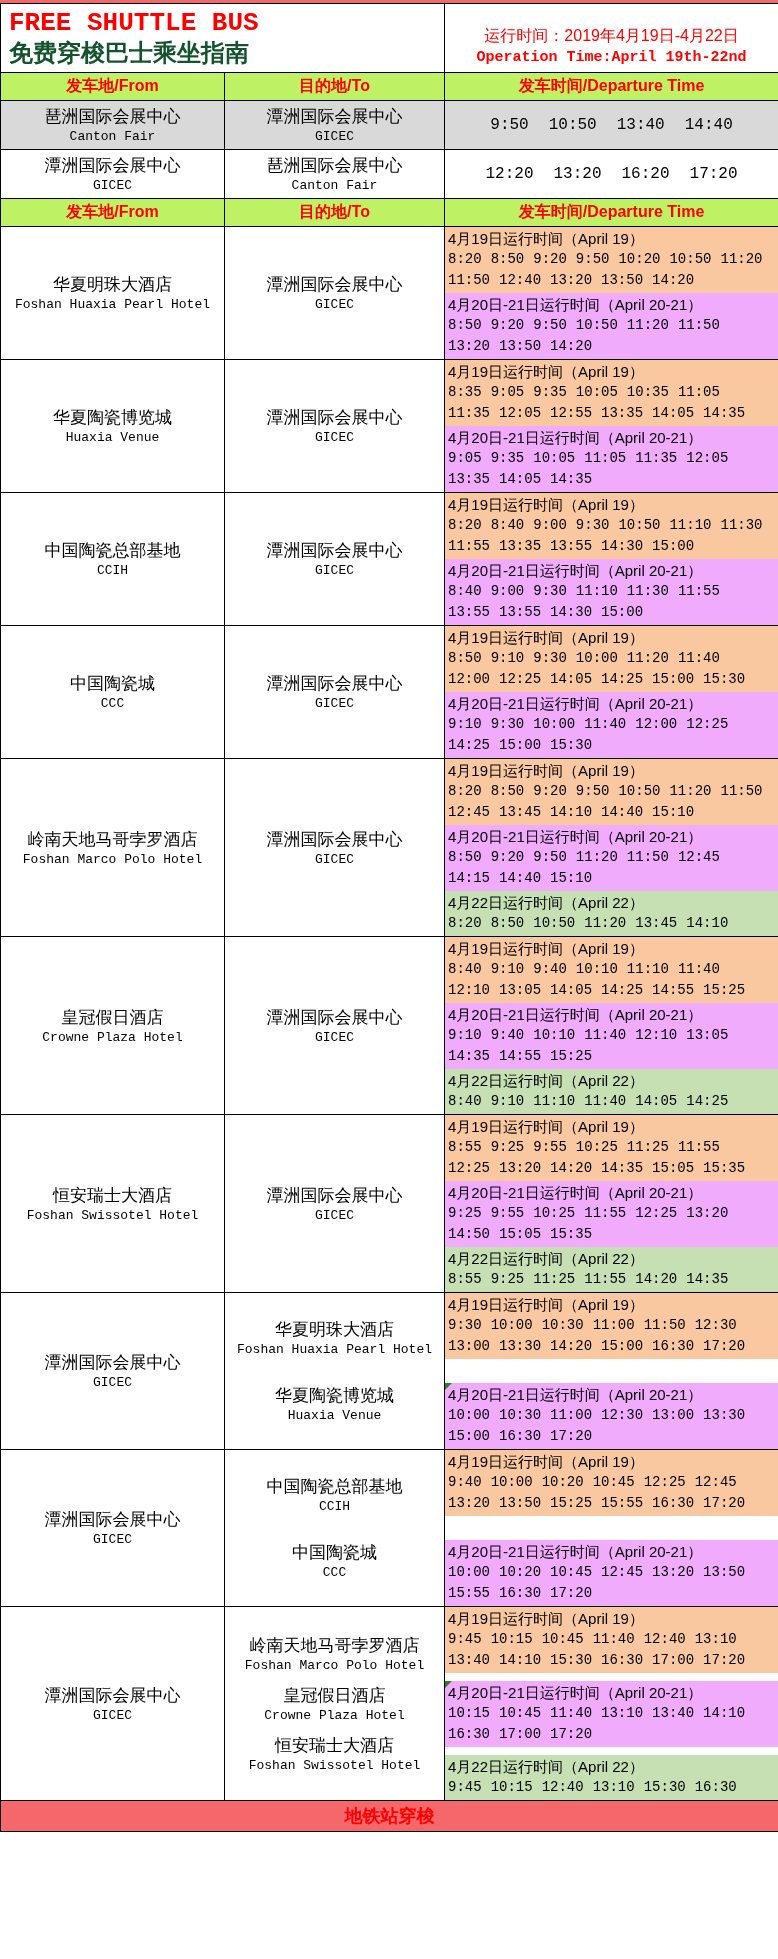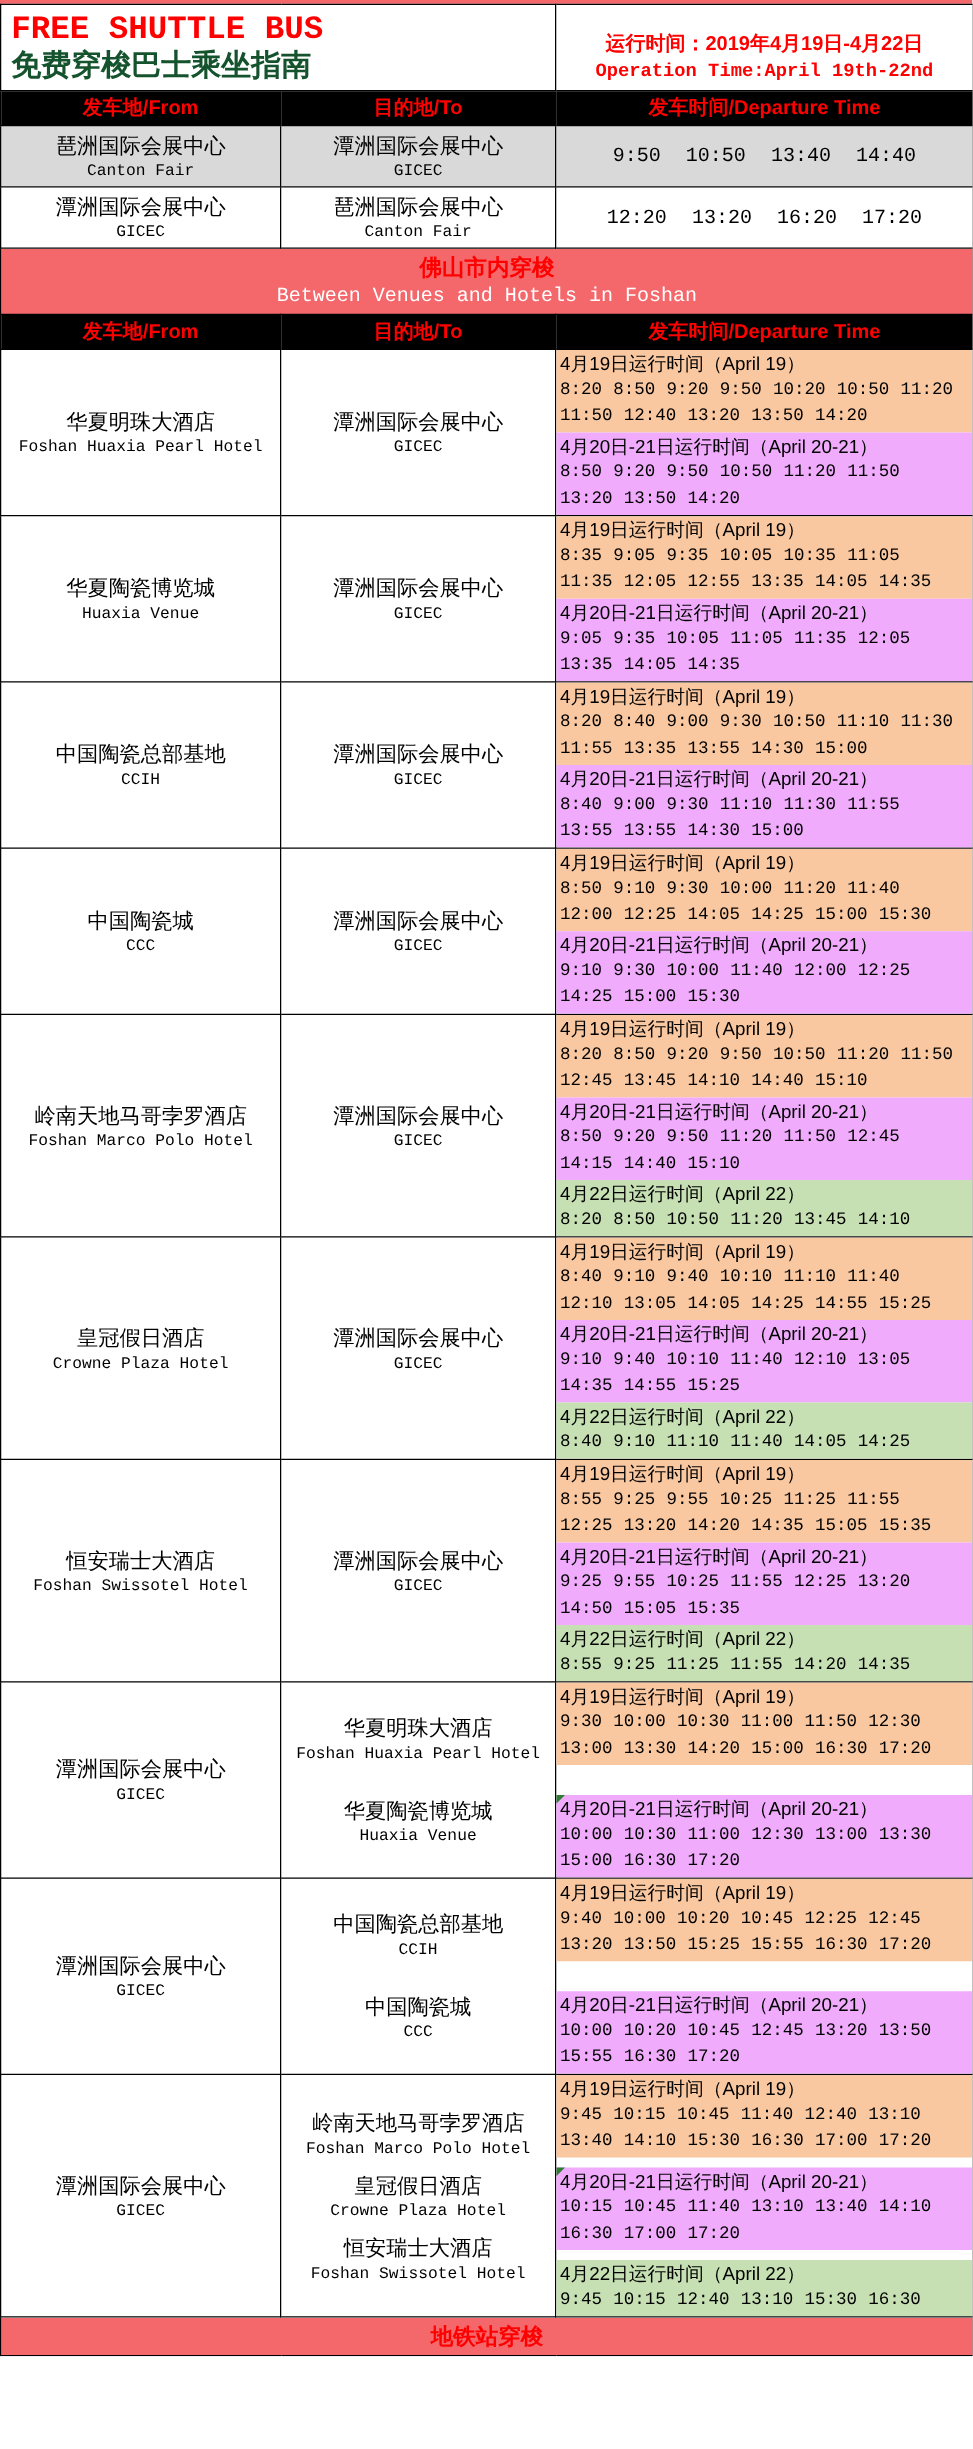--- a/index.html
+++ b/index.html
@@ -8,30 +8,30 @@
   table{border-collapse:collapse;width:778px;table-layout:fixed;}
   td{border:1px solid #000;padding:0;vertical-align:middle;overflow:hidden;}
   
   col.c1{width:224px;} col.c2{width:220px;} col.c3{width:334px;}
 
   
   .title-cell{padding:4px 8px;}
   .title-en{font-family:"Liberation Mono","DejaVu Sans Mono",monospace;font-weight:bold;font-size:26px;color:#ff0000;line-height:30px;}
   .title-zh{font-weight:bold;font-size:24px;color:#14532d;line-height:30px;}
   .op-cell{text-align:center;padding:2px;}
-  .op-zh{font-weight:bold;font-size:16px;color:#ff0000;line-height:24px;margin-top:16px;}
+  .op-zh{font-weight:normal;font-size:16px;color:#ff0000;line-height:24px;margin-top:16px;}
   .op-en{font-family:"Liberation Mono","DejaVu Sans Mono",monospace;font-weight:bold;font-size:15px;color:#ff0000;line-height:20px;}
 
   
   .banner-cell{background:#f4686c;text-align:center;padding:3px 0;}
   .banner-zh{font-weight:bold;font-size:18px;color:#ff0000;line-height:24px;}
   .banner-en{font-family:"Liberation Mono","DejaVu Sans Mono",monospace;font-size:16px;color:#ffffff;line-height:22px;}
 
   
-  .colhead{font-weight:bold;font-size:16px;color:#ff0000;text-align:center;padding:3px 0;background:#000000;}
+  .colhead{font-weight:bold;font-size:16px;color:#ff0000;text-align:center;padding:3px 0;background:#bef264;}
 
   
   .place{text-align:center;padding:4px 2px;}
   .zh-main{font-size:17px;line-height:23px;}
   .en-sub{font-family:"Liberation Mono","DejaVu Sans Mono",monospace;font-size:13px;line-height:17px;}
   .gray{background:#d9d9d9;}
 
   
   .times-simple{text-align:center;font-family:"Liberation Mono","DejaVu Sans Mono",monospace;font-size:16px;margin-left:31px;}
   .times-simple .t{display:inline-block;margin:0 10px;}
@@ -106,26 +106,20 @@
     <div class="en-sub">GICEC</div>
   </td>
   <td class="place">
     <div class="zh-main">琶洲国际会展中心</div>
     <div class="en-sub">Canton Fair</div>
   </td>
   <td class="times-simple"><span class="t">12:20</span><span class="t">13:20</span><span class="t">16:20</span><span class="t">17:20</span></td>
 </tr>
 
 
-<tr>
-  <td colspan="3" class="banner-cell">
-    <div class="banner-zh">佛山市内穿梭</div>
-    <div class="banner-en">Between Venues and Hotels in Foshan</div>
-  </td>
-</tr>
 
 <tr>
   <td class="colhead">发车地/From</td>
   <td class="colhead">目的地/To</td>
   <td class="colhead">发车时间/Departure Time</td>
 </tr>
 
 <tr>
   <td class="place">
     <div class="zh-main">华夏明珠大酒店</div>

